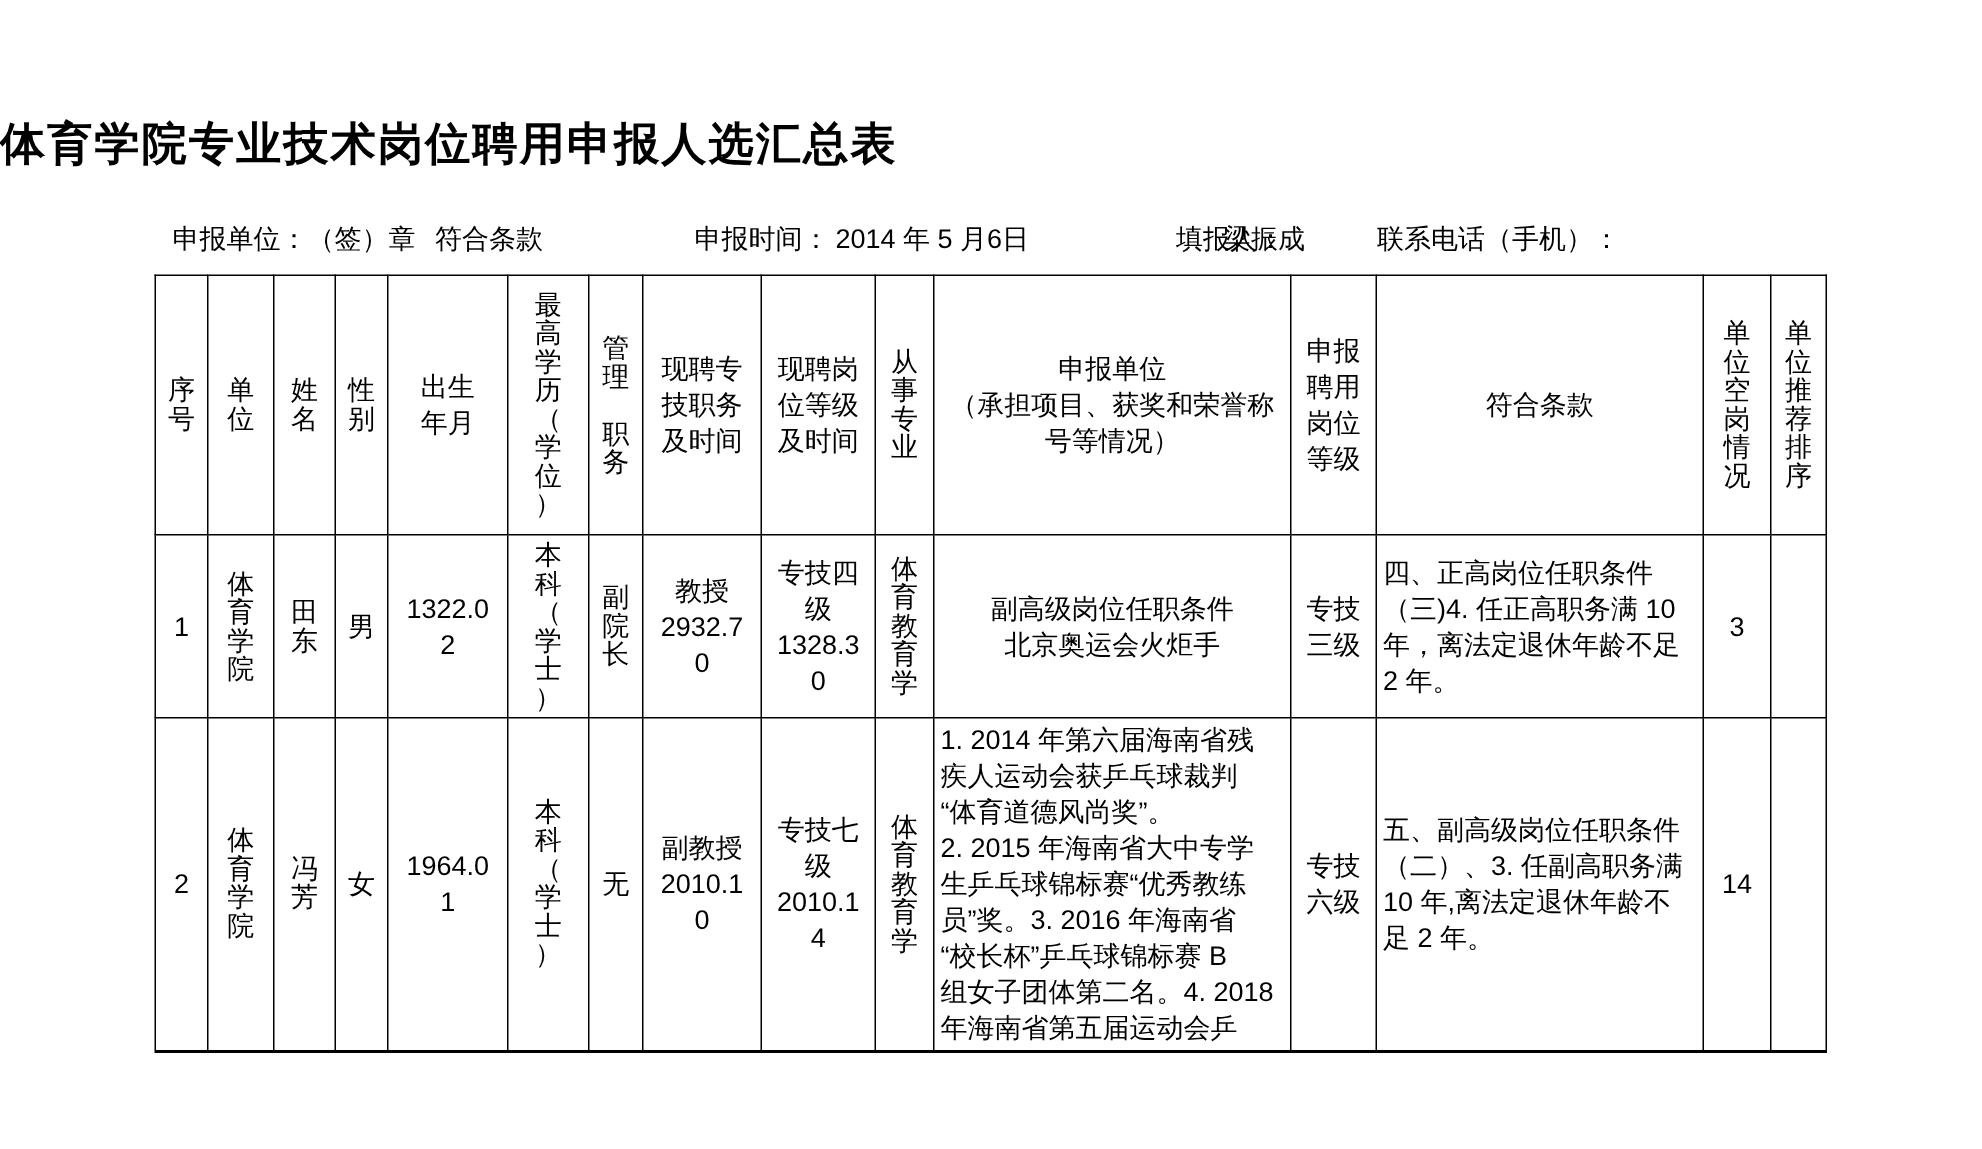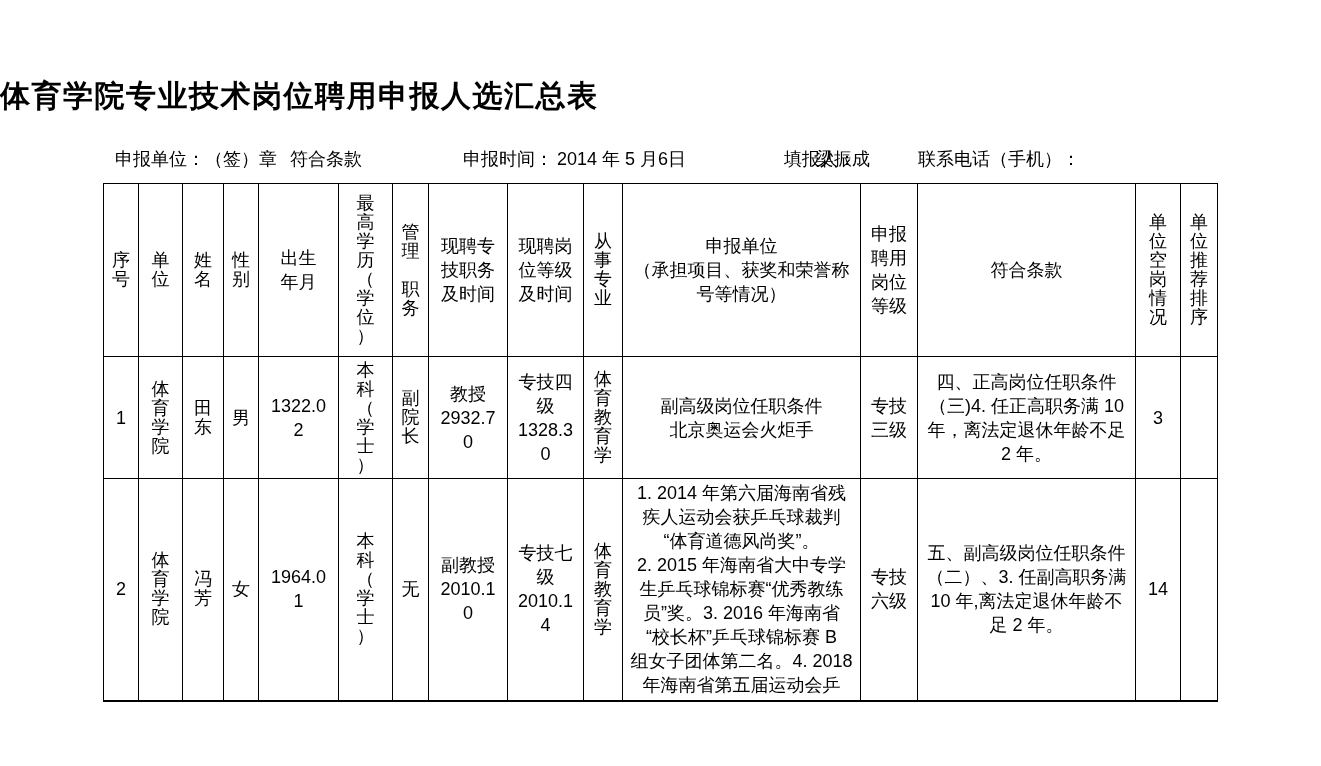--- a/index.html
+++ b/index.html
@@ -50,21 +50,21 @@
     font-weight: 400;
     line-height: 24px;
     text-align: center;
     vertical-align: middle;
     padding: 2px 4px;
     white-space: pre-line;
     word-break: break-all;
     overflow: hidden;
   }
   table.sheet .v { line-height: 19px; padding: 2px 1px; }
-  table.sheet .left { text-align: center; }
+  table.sheet .left { text-align: left; }
   tr.hrow { height: 173px; }
   tr.row1 { height: 122px; }
   tr.row2 { height: 222px; }
 </style>
 </head>
 <body>
 
 <div class="page">
 
   <h1 class="title">体育学院专业技术岗位聘用申报人选汇总表</h1>

